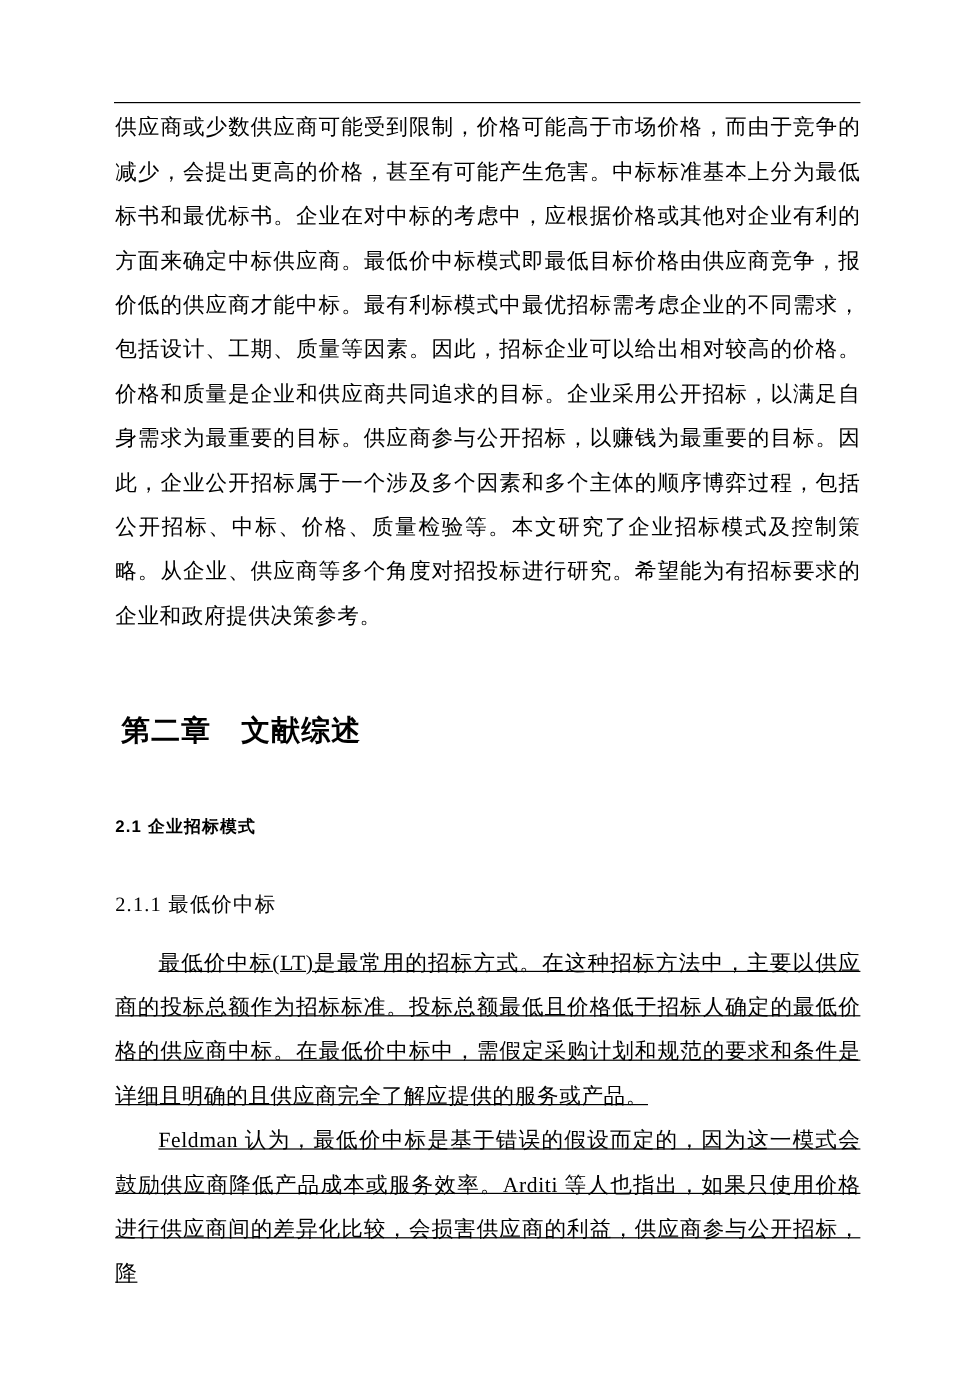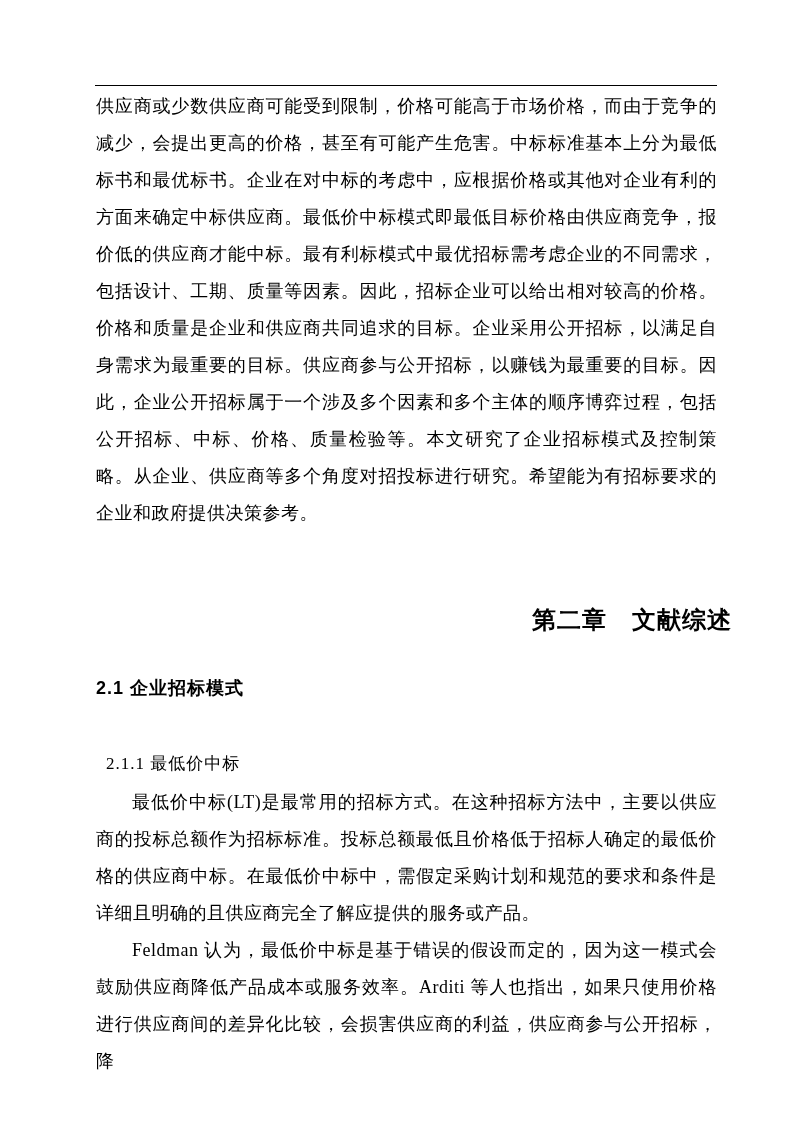--- a/index.html
+++ b/index.html
@@ -40,65 +40,66 @@
     position: absolute;
     top: 88px;
     left: 96px;
     width: 621px;
   }
   .chapter-title {
     position: absolute;
     top: 588px;
     left: 96px;
     width: 621px;
-    margin: 15px;
-    text-align: right;
+    margin: 5px;
+    text-align: left;
     font-size: 24px;
     font-weight: bold;
     line-height: 34px;
     letter-spacing: 1px;
     color: #000000;
   }
   .section-title {
     position: absolute;
     top: 674px;
     left: 96px;
     width: 621px;
     margin: 0;
-    font-size: 18px;
+    font-size: 14px;
     font-weight: bold;
     line-height: 28px;
     letter-spacing: 1px;
     color: #000000;
     font-family: "Liberation Sans", "DejaVu Sans", sans-serif;
   }
   .subsection-title {
     position: absolute;
     top: 742px;
     left: 96px;
     width: 621px;
-    margin: 10px;
+    margin: 0;
     font-size: 17px;
     font-weight: normal;
     line-height: 24px;
     letter-spacing: 1px;
     color: #000000;
   }
   .body-block {
     position: absolute;
     top: 784px;
     left: 96px;
     width: 621px;
   }
   .body-block p {
     margin: 0;
     padding: 0;
   }
   .indent {
     text-indent: 2em;
+    text-decoration: underline;
   }
 </style>
 </head>
 <body>
 
 <div class="page">
 
   <div class="header-rule"></div>
 
   <div class="body-text para1">供应商或少数供应商可能受到限制，价格可能高于市场价格，而由于竞争的减少，会提出更高的价格，甚至有可能产生危害。中标标准基本上分为最低标书和最优标书。企业在对中标的考虑中，应根据价格或其他对企业有利的方面来确定中标供应商。最低价中标模式即最低目标价格由供应商竞争，报价低的供应商才能中标。最有利标模式中最优招标需考虑企业的不同需求，包括设计、工期、质量等因素。因此，招标企业可以给出相对较高的价格。价格和质量是企业和供应商共同追求的目标。企业采用公开招标，以满足自身需求为最重要的目标。供应商参与公开招标，以赚钱为最重要的目标。因此，企业公开招标属于一个涉及多个因素和多个主体的顺序博弈过程，包括公开招标、中标、价格、质量检验等。本文研究了企业招标模式及控制策略。从企业、供应商等多个角度对招投标进行研究。希望能为有招标要求的企业和政府提供决策参考。</div>

